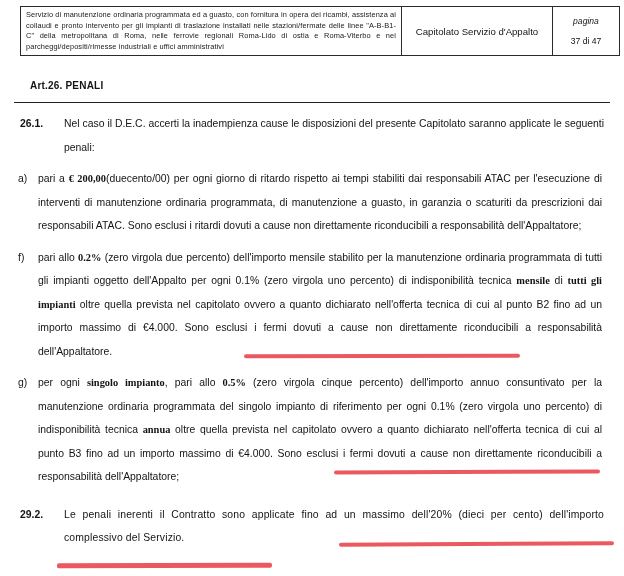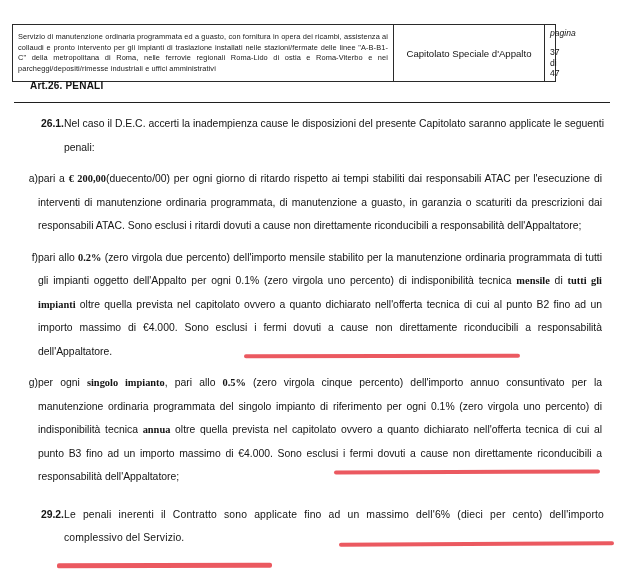--- a/index.html
+++ b/index.html
@@ -12,26 +12,25 @@
     height: 576px;
     position: relative;
     font-family: "Liberation Sans", sans-serif;
     color: #141414;
     overflow: hidden;
   }
 
   
   .header-table {
     position: absolute;
-    left: 12px;
+    left: 20px;
     top: 6px;
-    width: 544px;
+    width: 600px;
     border-collapse: collapse;
     table-layout: fixed;
-    margin-top: 18px;
   }
   .header-table td {
     border: 1px solid #2a2a2a;
     vertical-align: middle;
     padding: 3px 5px;
   }
   .hdr-desc {
     width: 370px;
     font-size: 7.4px;
     line-height: 1.42;
@@ -87,21 +86,21 @@
   .para {
     position: relative;
     display: flex;
     align-items: flex-start;
     font-size: 10.4px;
     line-height: 23.5px;
     margin-bottom: 8px;
   }
   .para .marker {
     flex: 0 0 auto;
-    text-align: right;
+    text-align: left;
   }
   .para .ptext {
     flex: 1 1 auto;
     text-align: justify;
     text-justify: inter-word;
     hyphens: none;
   }
 
   
   .clause .marker {
@@ -145,21 +144,21 @@
 
   .tall { letter-spacing: 0.15px; }
 </style>
 </head>
 <body>
 
 <table class="header-table">
   <tbody>
       <tr>
     <td class="hdr-desc">Servizio di manutenzione ordinaria programmata ed a guasto, con fornitura in opera dei ricambi, assistenza ai collaudi e pronto intervento per gli impianti di traslazione installati nelle stazioni/fermate delle linee "A-B-B1-C" della metropolitana di Roma, nelle ferrovie regionali Roma-Lido di ostia e Roma-Viterbo e nei parcheggi/depositi/rimesse industriali e uffici amministrativi</td>
-    <td class="hdr-title">Capitolato Speciale d'Appalto</td>
+    <td class="hdr-title">Capitolato Servizio d'Appalto</td>
     <td class="hdr-page">
       <span class="pg-word">pagina</span>
       <span class="pg-num">37 di 47</span>
     </td>
   </tr>
 </tbody>
   </table>
 
 <div class="art-head">Art.26.  PENALI</div>
 <div class="art-rule"></div>
@@ -181,21 +180,21 @@
     <span class="ptext"><span>pari allo </span><span class="bold">0.2%</span><span> (zero virgola due percento) dell'importo mensile stabilito per la manutenzione ordinaria programmata di tutti gli impianti oggetto dell'Appalto per ogni 0.1% (zero virgola uno percento) di indisponibilità tecnica </span><span class="bold">mensile</span><span> di </span><span class="bold">tutti gli impianti</span><span> oltre quella prevista nel capitolato ovvero a quanto dichiarato nell'offerta tecnica di cui al punto B2 fino ad un importo massimo di €4.000. Sono esclusi i fermi dovuti a cause non direttamente riconducibili a responsabilità dell'Appaltatore.</span></span>
   </div>
 
   <div class="para item">
     <span class="marker">g)</span>
     <span class="ptext"><span>per ogni </span><span class="bold">singolo impianto</span><span>, pari allo </span><span class="bold">0.5%</span><span> (zero virgola cinque percento) dell'importo annuo consuntivato per la manutenzione ordinaria programmata del singolo impianto di riferimento per ogni 0.1% (zero virgola uno percento) di indisponibilità tecnica </span><span class="bold">annua</span><span> oltre quella prevista nel capitolato ovvero a quanto dichiarato nell'offerta tecnica di cui al punto B3 fino ad un importo massimo di €4.000. Sono esclusi i fermi dovuti a cause non direttamente riconducibili a responsabilità dell'Appaltatore;</span></span>
   </div>
 
   <div class="para clause" style="margin-top:14px">
     <span class="marker">29.2.</span>
-    <span class="ptext tall">Le penali inerenti il Contratto sono applicate fino ad un massimo dell'6% (dieci per cento) dell'importo complessivo del Servizio.</span>
+    <span class="ptext tall">Le penali inerenti il Contratto sono applicate fino ad un massimo dell'20% (dieci per cento) dell'importo complessivo del Servizio.</span>
   </div>
 
 </div>
 
 <div class="rmark r1" style="background: rgb(232, 66, 74);"></div>
 <div class="rmark r2" style="background: rgb(232, 66, 74);"></div>
 <div class="rmark r3" style="background: rgb(232, 66, 74);"></div>
 <div class="rmark r4" style="background: rgb(232, 66, 74);"></div>
 
 </body></html>

